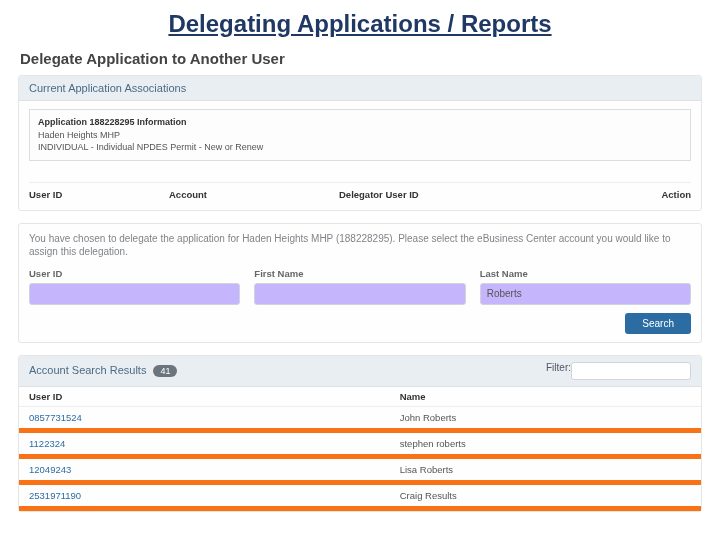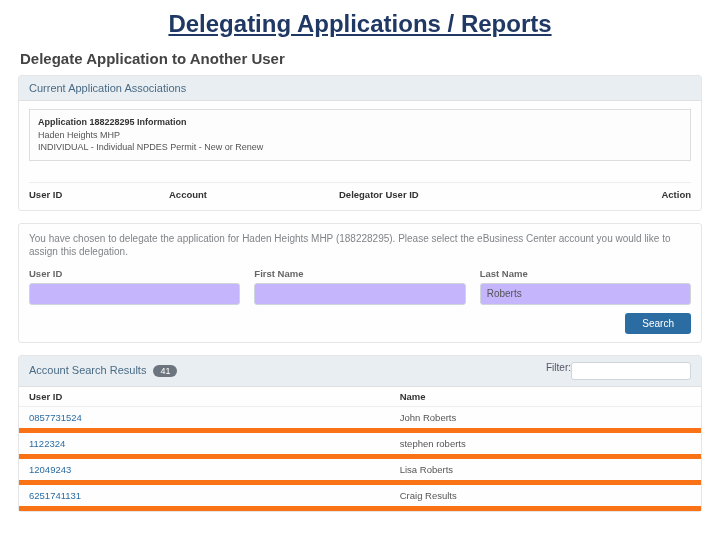--- a/index.html
+++ b/index.html
@@ -234,18 +234,18 @@
         </div>
         <div class="result-row">
           <div class="r-id">1122324</div>
           <div class="r-name">stephen roberts</div>
         </div>
         <div class="result-row">
           <div class="r-id">12049243</div>
           <div class="r-name">Lisa Roberts</div>
         </div>
         <div class="result-row">
-          <div class="r-id">6251741131</div>
+          <div class="r-id">2531971190</div>
           <div class="r-name">Craig Results</div>
         </div>
       </div>
   </div>
 </div>
 
 </body></html>

